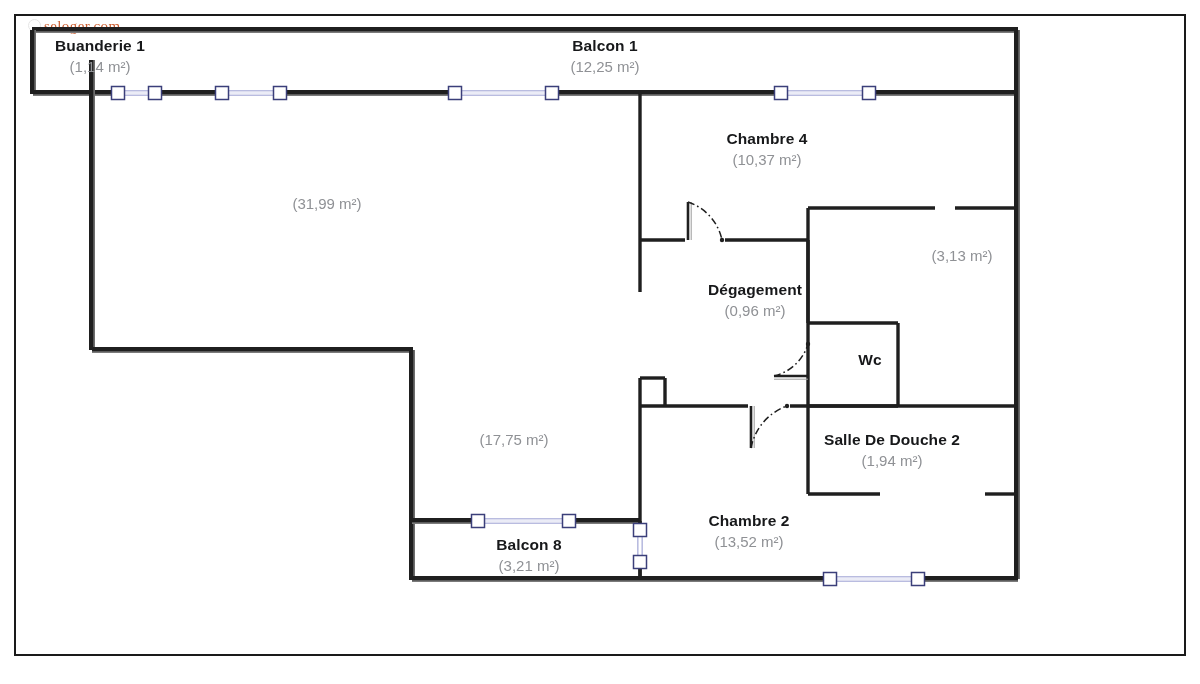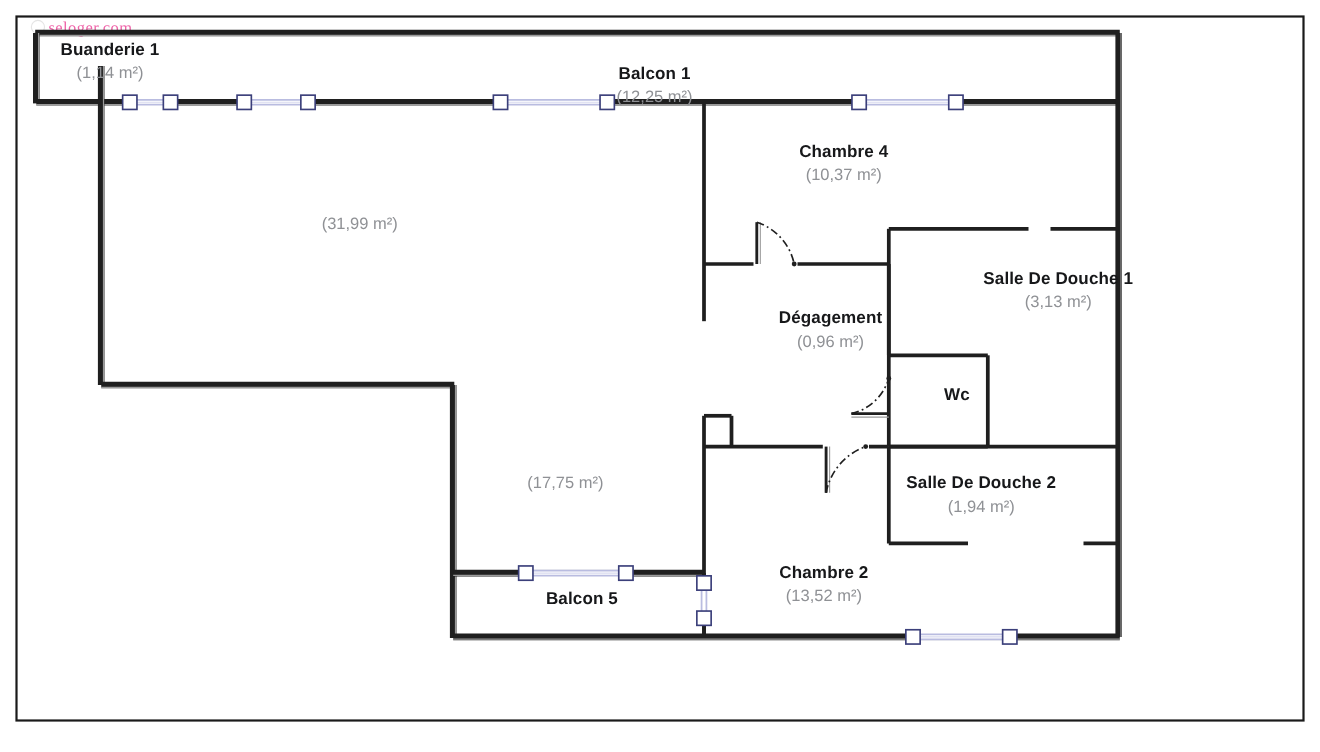--- a/index.html
+++ b/index.html
@@ -56,21 +56,21 @@
     font-weight: normal;
     color: #8f9195;
     margin-top: 3px;
   }
   
   #watermark {
     position: absolute;
     left: 28px;
     top: 18px;
     font-size: 15px;
-    color: #ec4899;
+    color: #c2410c;
     letter-spacing: 0.4px;
     white-space: nowrap;
     opacity: 0.85;
     pointer-events: none;
     font-family: "Liberation Serif", serif;
   }
   #watermark .wm-dot {
     display: inline-block;
     width: 11px;
     height: 11px;
@@ -221,30 +221,29 @@
           <circle cx="787" cy="406" r="2.2" fill="#1f1f1f"></circle>
         </g>
       </g>
   </svg>
 
   <div id="room-labels">
       <div class="room-label" style="left: -20px; top: 36px; width: 240px;">
         <span class="rl-name">Buanderie 1</span>
         <span class="rl-area">(1,14 m²)</span>
       </div>
-      <div class="room-label" style="left: 475px; top: 36px; width: 240px; margin-top: 22px;">
+      <div class="room-label" style="left: 485px; top: 36px; width: 240px;">
         <span class="rl-name">Balcon 1</span>
         <span class="rl-area">(12,25 m²)</span>
       </div>
       <div class="room-label" style="left: 647px; top: 129px; width: 240px;">
         <span class="rl-name">Chambre 4</span>
         <span class="rl-area">(10,37 m²)</span>
       </div>
       <div class="room-label" style="left: 842px; top: 244px; width: 240px;">
-        <span class="rl-name">Salle De Douche 1</span>
         <span class="rl-area">(3,13 m²)</span>
       </div>
       <div class="room-label" style="left: 207px; top: 192px; width: 240px;">
         <span class="rl-area">(31,99 m²)</span>
       </div>
       <div class="room-label" style="left: 635px; top: 280px; width: 240px;">
         <span class="rl-name">Dégagement</span>
         <span class="rl-area">(0,96 m²)</span>
       </div>
       <div class="room-label" style="left: 750px; top: 350px; width: 240px;">
@@ -255,17 +254,18 @@
         <span class="rl-area">(1,94 m²)</span>
       </div>
       <div class="room-label" style="left: 394px; top: 428px; width: 240px;">
         <span class="rl-area">(17,75 m²)</span>
       </div>
       <div class="room-label" style="left: 629px; top: 511px; width: 240px;">
         <span class="rl-name">Chambre 2</span>
         <span class="rl-area">(13,52 m²)</span>
       </div>
       <div class="room-label" style="left: 409px; top: 535px; width: 240px;">
-        <span class="rl-name">Balcon 5</span>
+        <span class="rl-name">Balcon 8</span>
+        <span class="rl-area">(3,21 m²)</span>
       </div>
     </div>
 
 </div>
 
 </body></html>

